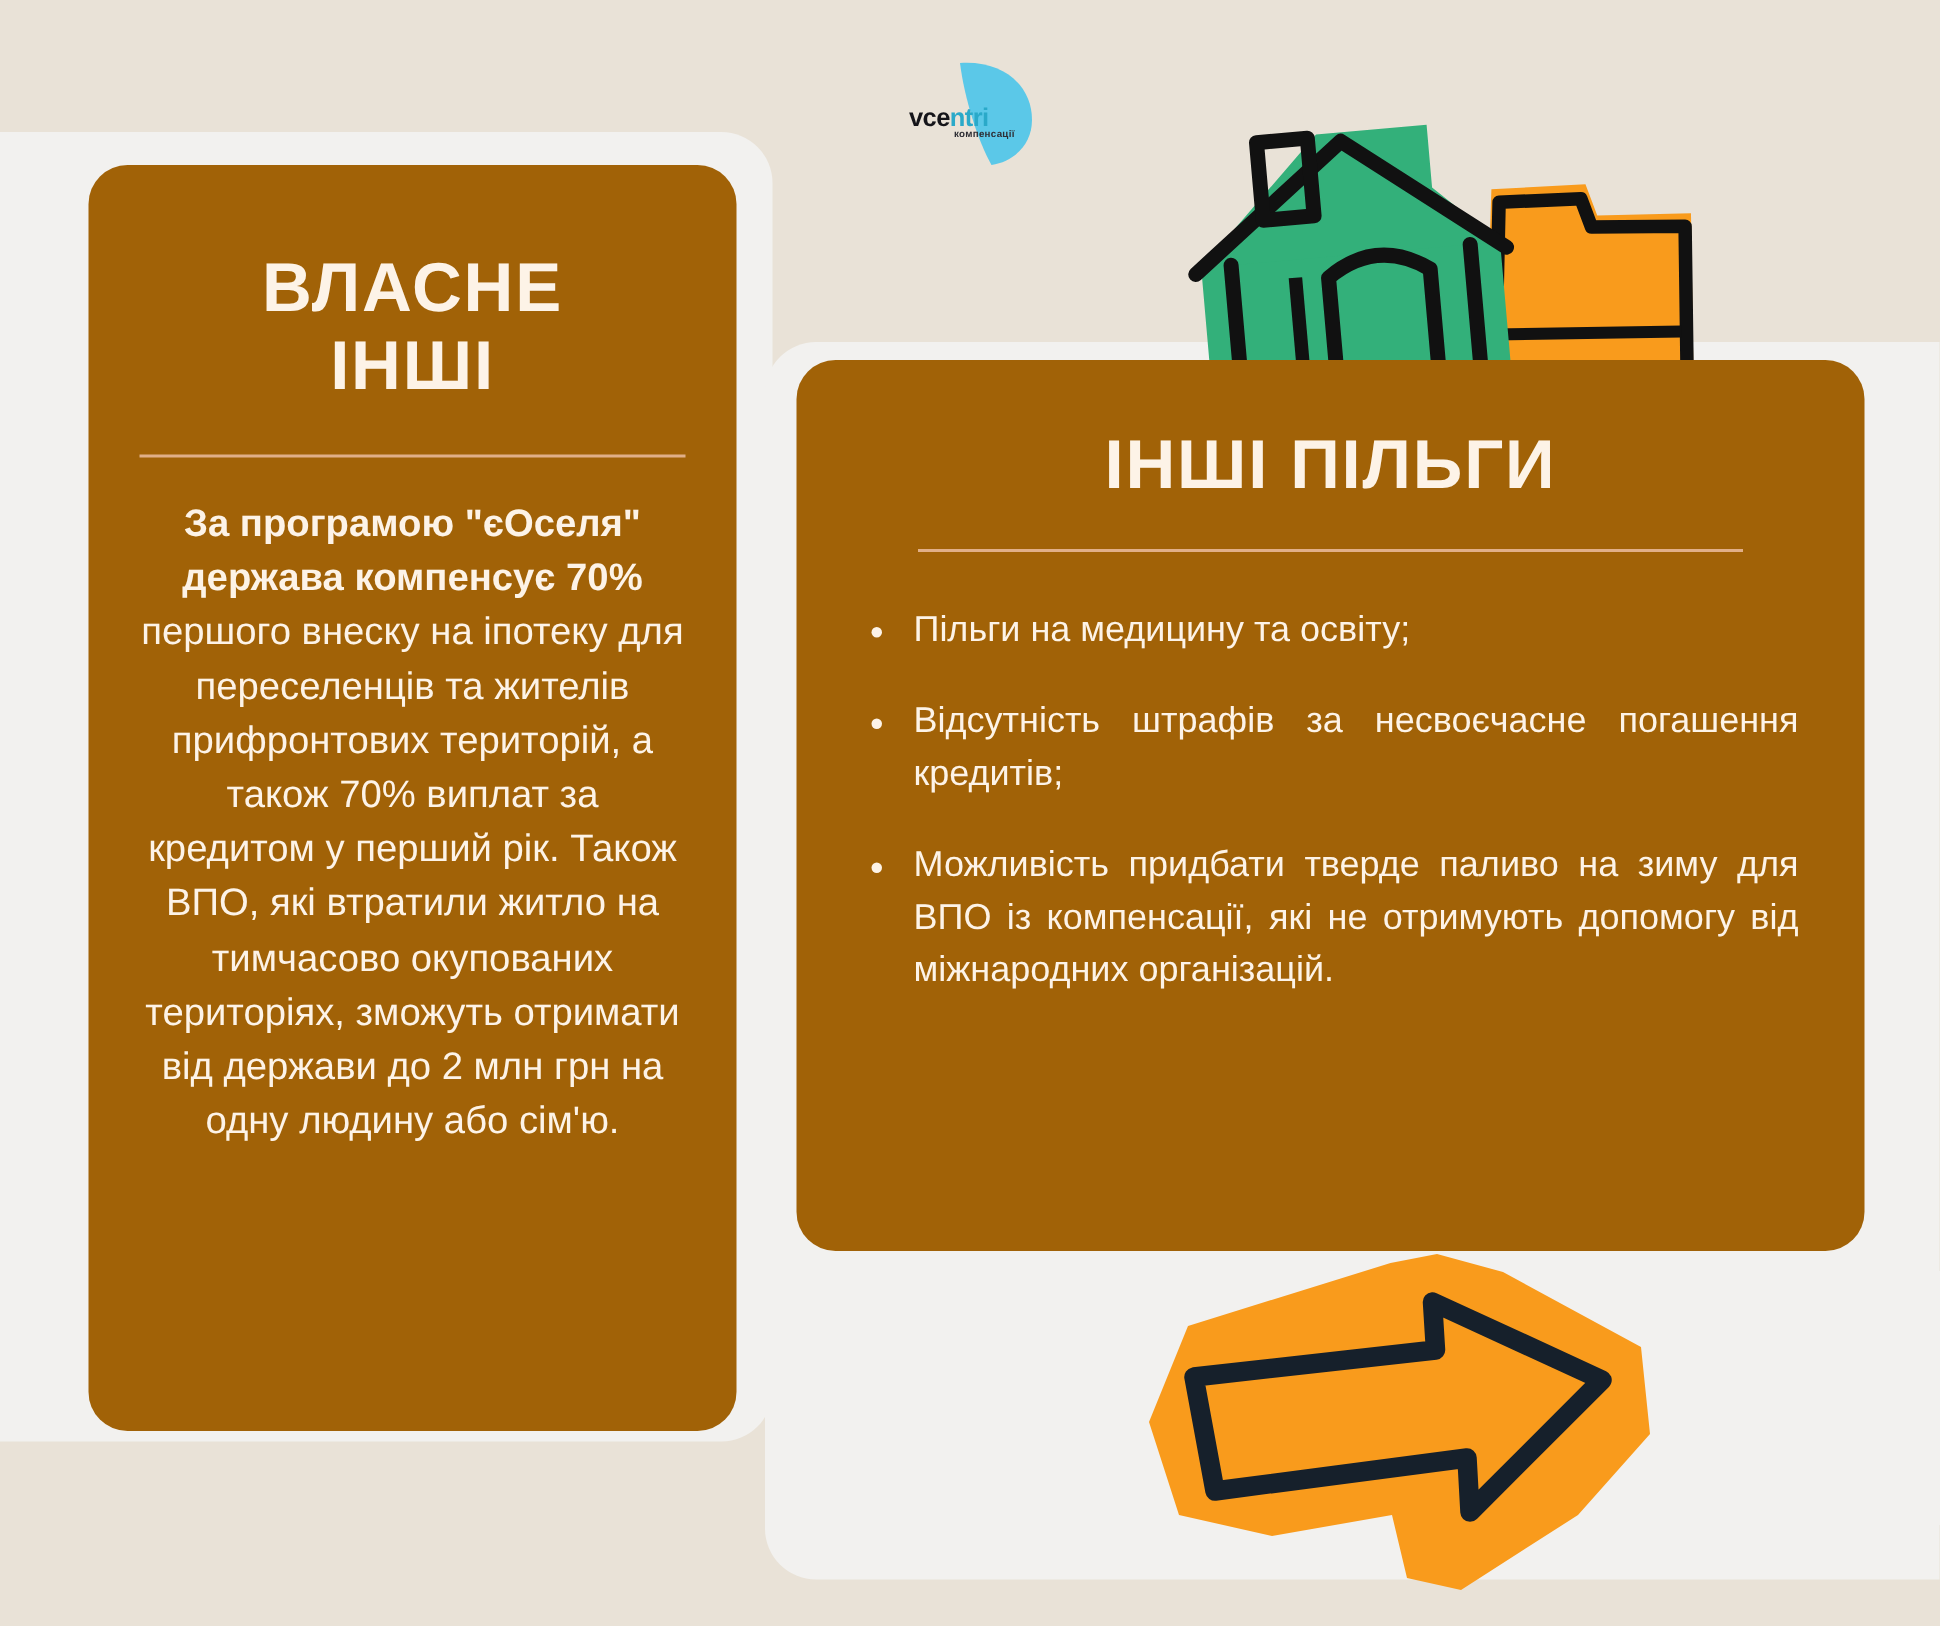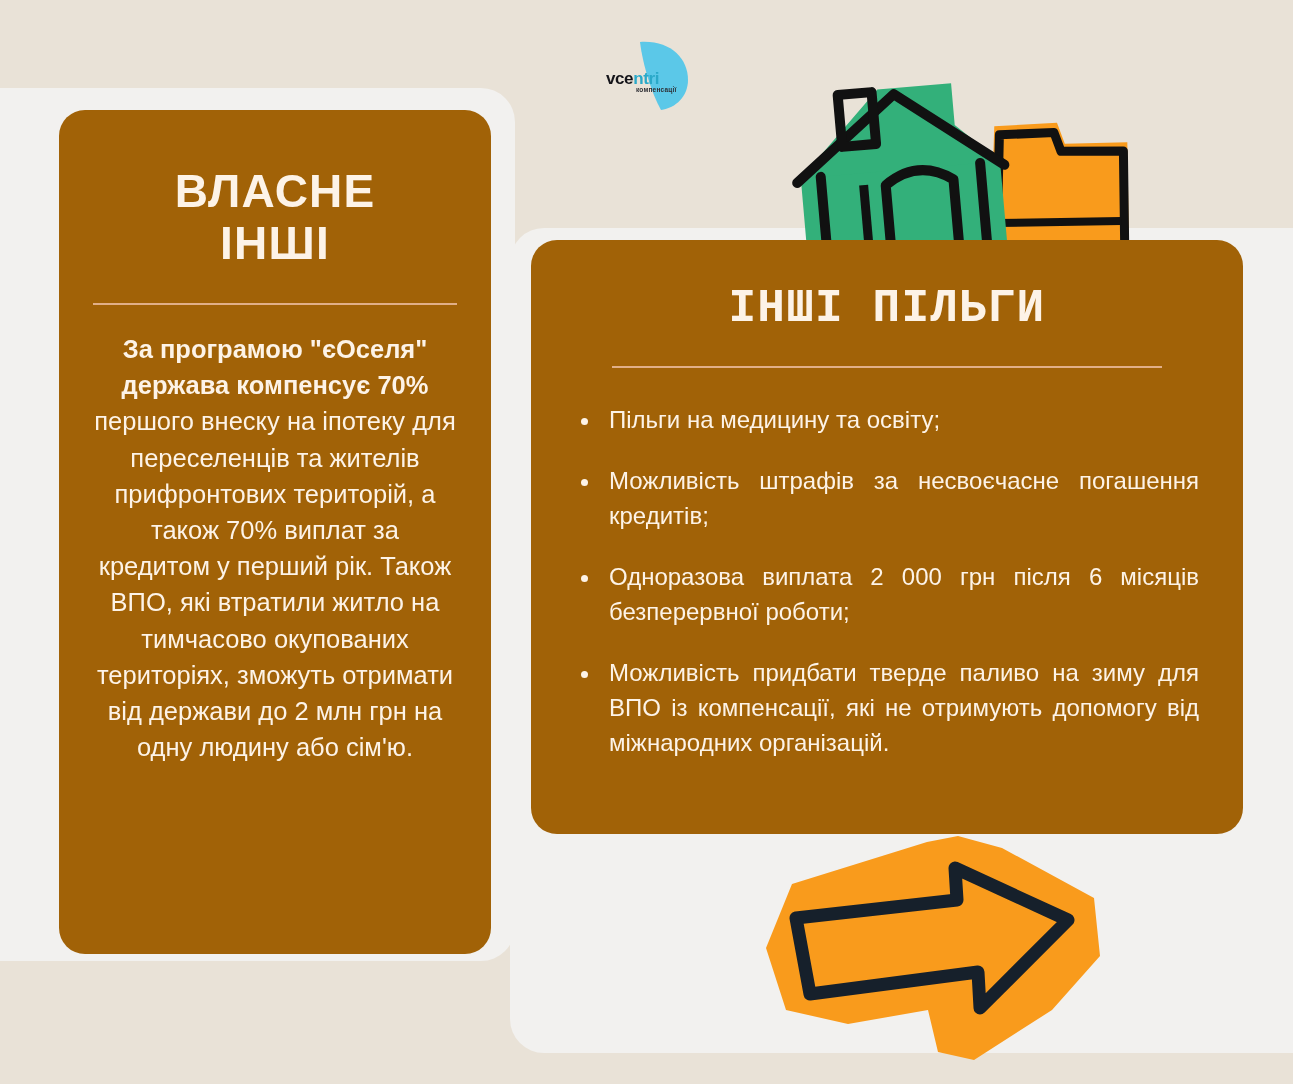--- a/index.html
+++ b/index.html
@@ -52,21 +52,21 @@
 
   
   .card-title {
     color:#FDF3E7;
     font-weight:bold;
     text-align:center;
     letter-spacing:1.2px;
     line-height:1.12;
   }
   #card-housing .card-title { font-size:46px; }
-  #card-benefits .card-title { font-size:46px;font-family:Liberation Mono, monospace; }
+  #card-benefits .card-title { font-size:46px; }
 
   .divider {
     height:2px;
     background:#F7C9B4;
     opacity:.75;
     margin:26px auto 0 auto;
   }
   #card-housing .divider { width:100%; margin-top:34px; }
   #card-benefits .divider { width:88%; margin-top:30px; }
 
@@ -197,19 +197,18 @@
     </div>
     <div class="divider"></div>
     <p id="housing-body"><span class="lead">За програмою "єОселя" держава компенсує 70% </span><span>першого внеску на іпотеку для переселенців та жителів прифронтових територій, а також 70% виплат за кредитом у перший рік. Також ВПО, які втратили житло на тимчасово окупованих територіях, зможуть отримати від держави до 2 млн грн на одну людину або сім'ю.</span></p>
   </div>
 
   <div class="card" id="card-benefits">
     <div class="card-title">ІНШІ ПІЛЬГИ</div>
     <div class="divider"></div>
     <ul id="benefits-list">
       <li>Пільги на медицину та освіту;</li>
-      <li>Можливість штрафів за несвоєчасне погашення кредитів;</li>
-      <li>Одноразова виплата 2 000 грн після 6 місяців безперервної роботи;</li>
+      <li>Відсутність штрафів за несвоєчасне погашення кредитів;</li>
       <li>Можливість придбати тверде паливо на зиму для ВПО із компенсації, які не отримують допомогу від міжнародних організацій.</li>
     </ul>
   </div>
 
 </div>
 
 </body></html>

